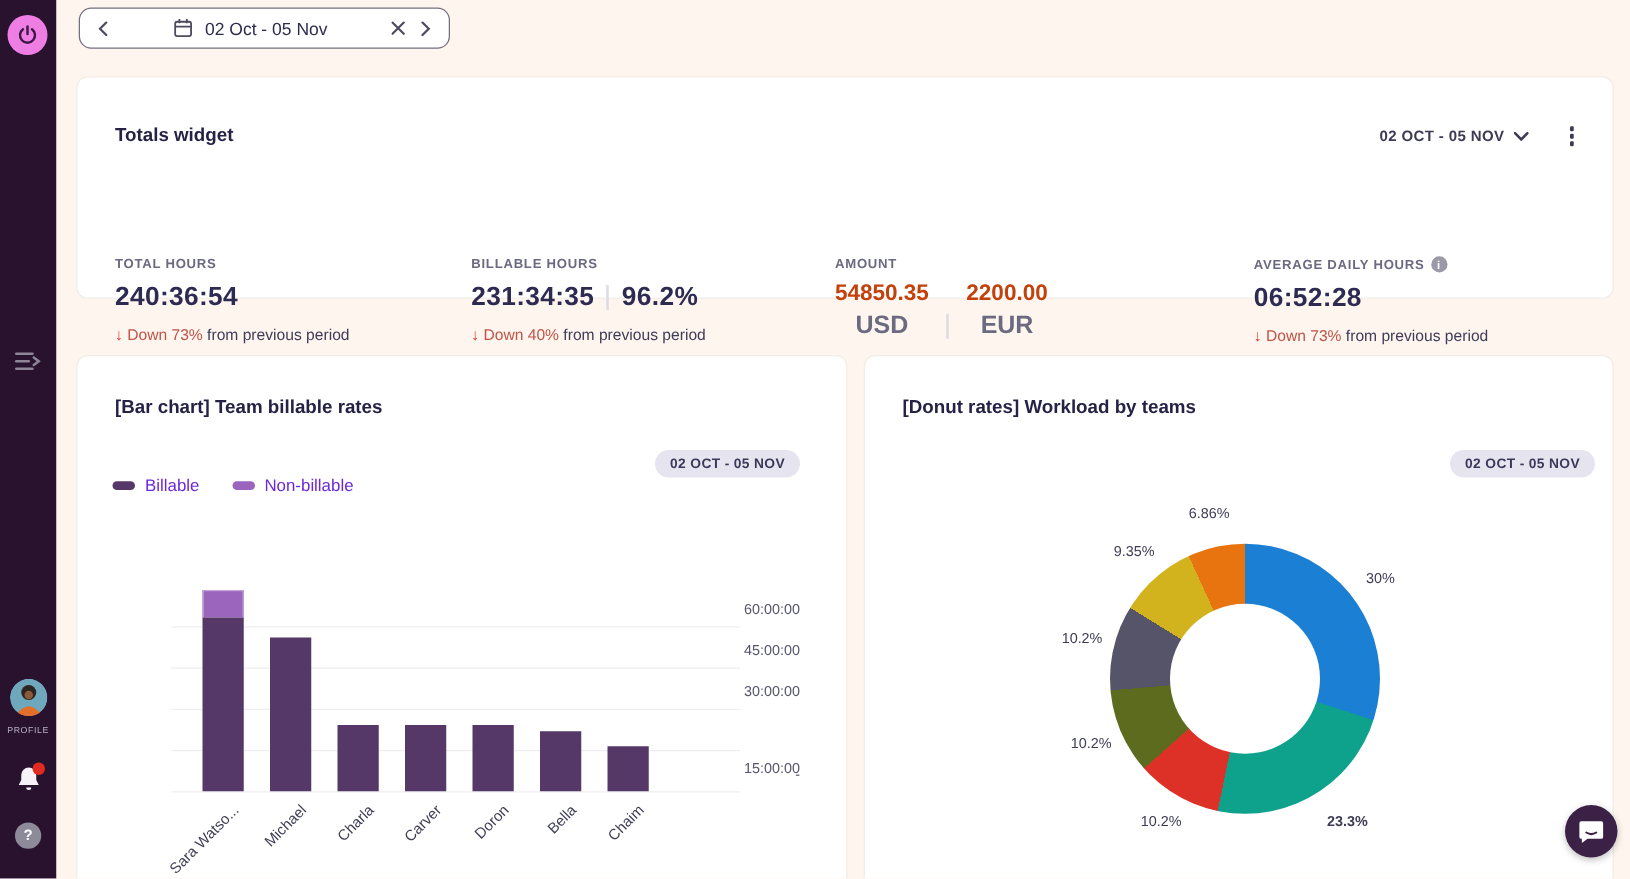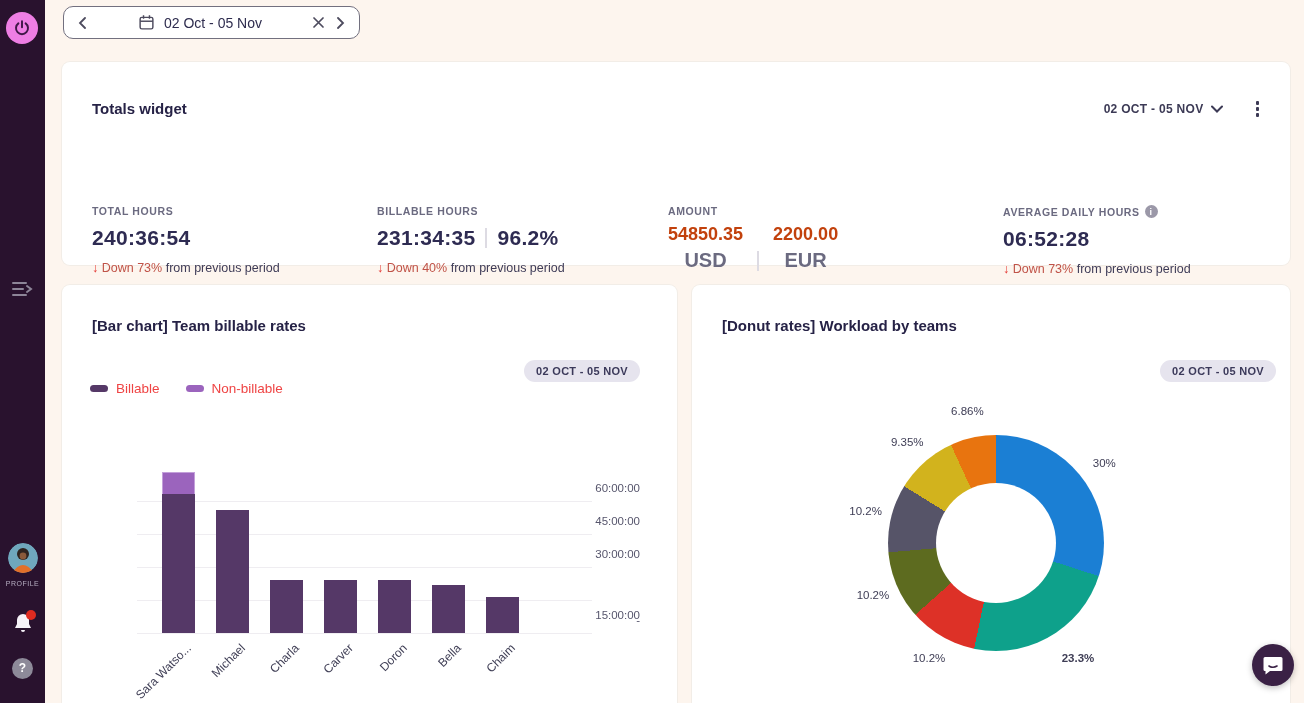--- a/index.html
+++ b/index.html
@@ -23,21 +23,21 @@
   
   .datepicker { position:absolute; left:63px; top:6px; width:297px; height:33px; background:#fff;
                 border:1px solid #72707f; border-radius:10px; display:flex; align-items:center; }
   .dp-btn { background:none; border:none; cursor:pointer; padding:4px 6px; display:flex; align-items:center; }
   .dp-center { flex:1; display:flex; align-items:center; justify-content:center; gap:9px; }
   .dp-value { font-size:14px; color:#2e2c4e; }
 
   
   .card { position:absolute; background:#fff; border-radius:8px; box-shadow:0 0 0 1px #f2ede7; }
   .card-title { font-size:15px; font-weight:bold; color:#262246; }
-  .totals-card { left:62px; top:62px; width:1228px; height:203px; }
+  .totals-card { left:62px; top:62px; width:1228px; height:176px; }
   .bar-card   { left:62px; top:285px; width:615px; height:440px; }
   .donut-card { left:692px; top:285px; width:598px; height:440px; }
 
   
   .totals-header { position:absolute; left:30px; right:28px; top:36px; display:flex; align-items:center; }
   .totals-period { margin-left:auto; display:flex; align-items:center; gap:7px; font-size:12px; font-weight:bold;
                    color:#3c3a55; letter-spacing:.3px; cursor:pointer; }
   .kebab { margin-left:30px; background:none; border:none; cursor:pointer; display:flex; flex-direction:column; gap:2.5px; padding:3px; }
   .kebab i { width:3.5px; height:3.5px; border-radius:1px; background:#3c3a55; }
   .stat { position:absolute; top:143px; }
@@ -57,21 +57,21 @@
 
   
   .chart-title { position:absolute; left:30px; top:32px; }
   .period-pill { position:absolute; top:75px; height:22px; padding:0 12px; border-radius:11px; background:#e6e4ee;
                  font-size:11px; font-weight:bold; letter-spacing:.3px; color:#3b395a; display:flex; align-items:center; }
   .bar-card .period-pill { right:37px; }
   .donut-card .period-pill { right:14px; }
 
   
   .legend { position:absolute; left:28px; top:96px; display:flex; gap:26px; }
-  .legend-item { display:flex; align-items:center; gap:8px; font-size:13.5px; color:#ef4444;text-align:right; }
+  .legend-item { display:flex; align-items:center; gap:8px; font-size:13.5px; color:#6d28d9;text-align:right; }
   .legend-swatch { width:18px; height:7px; border-radius:4px; }
   .barplot { position:absolute; left:0; top:0; width:615px; height:440px; }
   .gridline { position:absolute; left:75px; width:455px; height:1px; background:#efedf1; }
   .ytick { position:absolute; width:90px; text-align:right; font-size:11.5px; color:#56556c; }
   .bar { position:absolute; display:flex; flex-direction:column-reverse; }
   .bar-seg0 { width:100%; }
   .bar-seg1 { width:100%; border:1px solid #c3a0da; border-bottom:none; }
   .xtick { position:absolute; width:110px; text-align:right; font-size:12px; color:#3f3e55;
            transform:rotate(-45deg); transform-origin:100% 0; }
 

